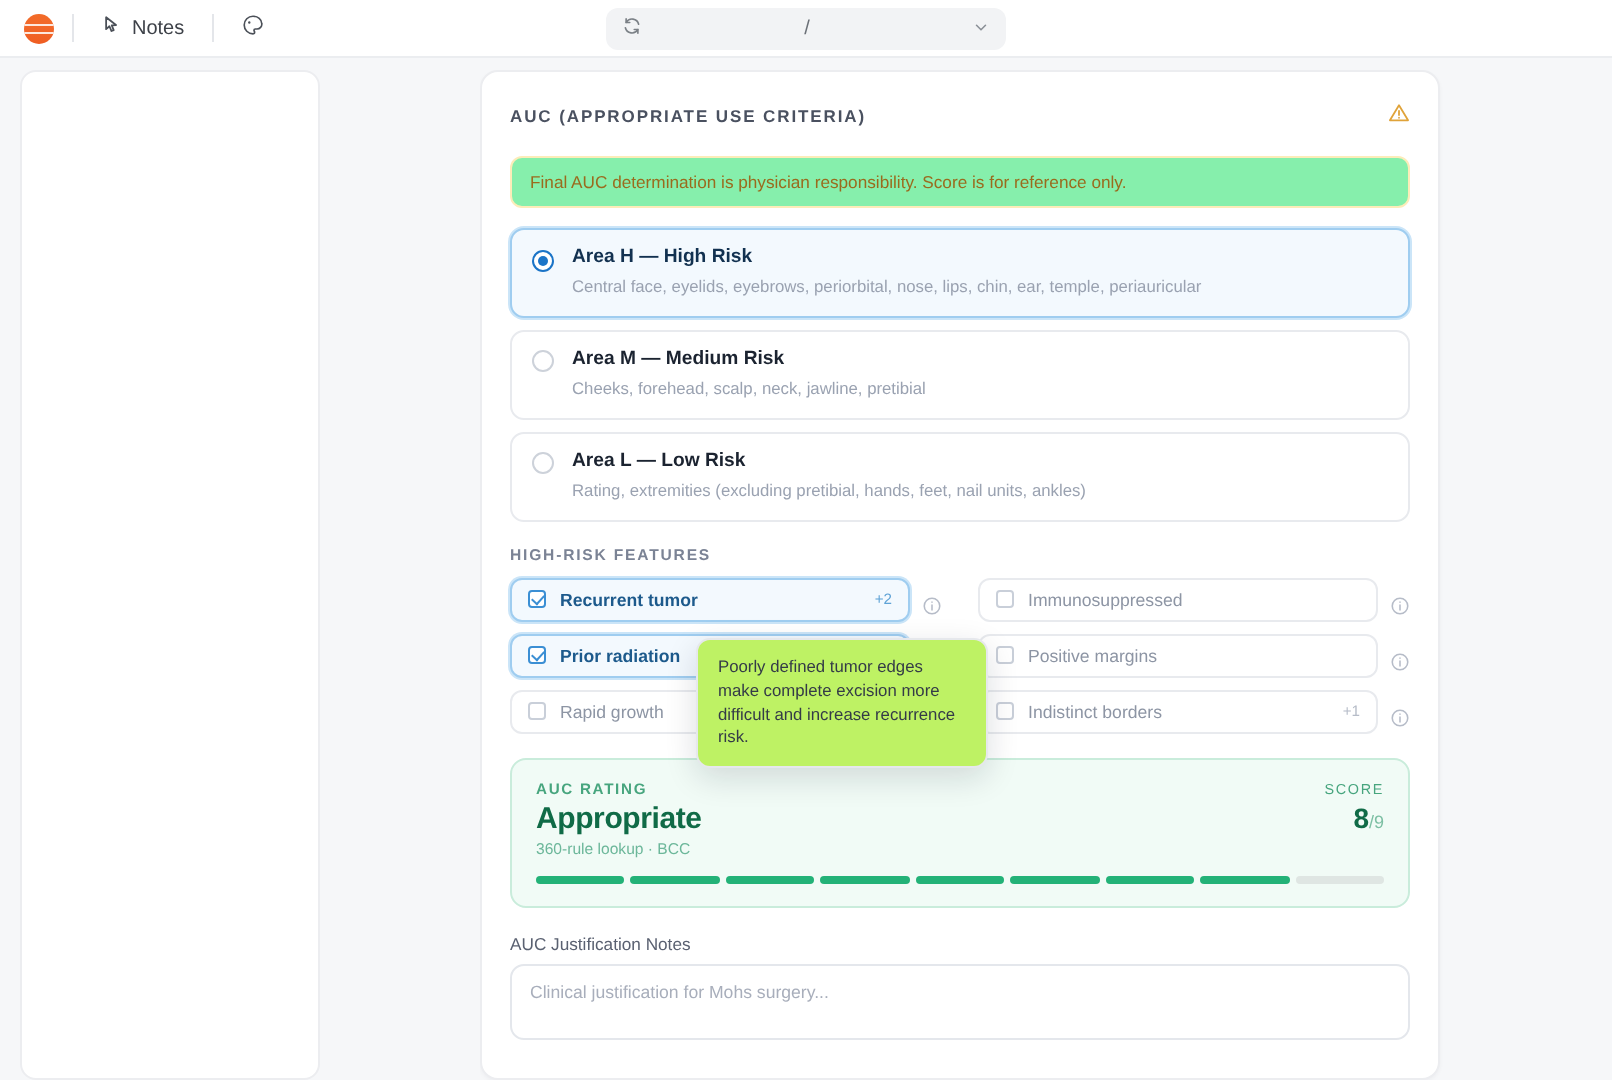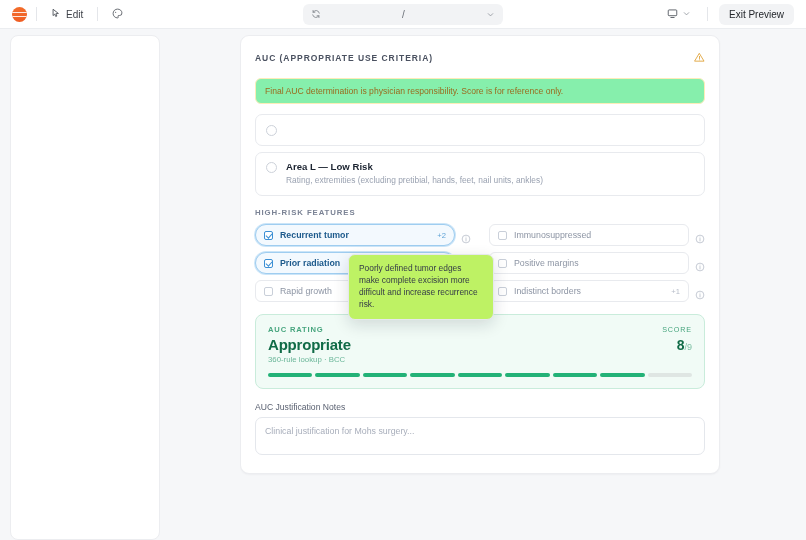--- a/index.html
+++ b/index.html
@@ -198,21 +198,20 @@
     border-radius: 6px;
     padding: 5px 8px;
     display: flex; align-items: center; gap: 7px;
     cursor: pointer;
     background: #fff;
   }
   .feat.sel {
     border-color: #9fcdf0;
     background: #f3f9fe;
     box-shadow: 0 0 0 1px #cbe5f8;
-    border-radius: 11px;
   }
   .cbox {
     width: 9px; height: 9px; flex: none;
     border: 1.2px solid #c9cfd9;
     border-radius: 2px;
     background: #fff;
     position: relative;
   }
   .feat.sel .cbox { border-color: #3b8fd4; }
   .feat.sel .cbox::after {
@@ -304,21 +303,21 @@
 <div class="chrome">
   <div class="logo"></div>
   <div class="chrome-div"></div>
 
   <button class="chrome-btn">
     <span class="ico">
       <svg width="11" height="11" viewBox="0 0 16 16" fill="none" stroke="#4b5058" stroke-width="1.3" stroke-linecap="round" stroke-linejoin="round">
         <path d="M3 2.4 L3 11 L5.4 8.9 L6.9 12.4 L8.5 11.7 L7.1 8.3 L10.2 8z"></path>
       </svg>
     </span>
-    <span>Edit</span>
+    <span>Notes</span>
   </button>
 
   <div class="chrome-div"></div>
 
   <button class="chrome-btn">
     <span class="ico">
       <svg width="11" height="11" viewBox="0 0 16 16" fill="none" stroke="#4b5058" stroke-width="1.2">
         <path d="M8 1.6a6.4 6.4 0 1 0 0 12.8c.8 0 1.2-.5 1.2-1.1 0-.6-.5-.9-.5-1.5 0-.5.4-.9 1-.9h1.2A3.5 3.5 0 0 0 14.4 7C14.4 4 11.5 1.6 8 1.6z"></path>
         <circle cx="5.3" cy="6.2" r=".85" fill="#4b5058" stroke="none"></circle>
       </svg>
@@ -334,37 +333,20 @@
       </svg>
     </span>
     <span class="url-text">/</span>
     <span class="ico">
       <svg width="9" height="9" viewBox="0 0 16 16" fill="none" stroke="#8a8f96" stroke-width="1.4" stroke-linecap="round" stroke-linejoin="round">
         <path d="M4 6.5 8 10.5 12 6.5"></path>
       </svg>
     </span>
   </div>
 
-  <div class="chrome-right">
-    <button class="chrome-btn">
-      <span class="ico">
-        <svg width="11" height="11" viewBox="0 0 16 16" fill="none" stroke="#4b5058" stroke-width="1.25" stroke-linejoin="round">
-          <rect x="1.8" y="2.8" width="12.4" height="8.4" rx="1.2"></rect>
-          <path d="M5.6 13.8h4.8" stroke-linecap="round"></path>
-        </svg>
-      </span>
-      <span class="ico">
-        <svg width="9" height="9" viewBox="0 0 16 16" fill="none" stroke="#8a8f96" stroke-width="1.4" stroke-linecap="round" stroke-linejoin="round">
-          <path d="M4 6.5 8 10.5 12 6.5"></path>
-        </svg>
-      </span>
-    </button>
-    <div class="chrome-div"></div>
-    <button class="exit-btn">Exit Preview</button>
-  </div>
 </div>
 
 <div class="workspace">
 
   <div class="left-panel"></div>
   <div class="gutter"></div>
 
   <div class="canvas">
 
     <div class="card">
@@ -375,22 +357,33 @@
           <svg width="11" height="11" viewBox="0 0 16 16" fill="none" stroke="#e0a33a" stroke-width="1.3" stroke-linecap="round" stroke-linejoin="round">
             <path d="M8 2.4 14.6 13.3H1.4z"></path>
             <path d="M8 6.4v3.1M8 11.4v.05"></path>
           </svg>
         </span>
       </div>
 
       <div class="notice">Final AUC determination is physician responsibility. Score is for reference only.</div>
 
       
+      <div class="opt sel">
+        <div class="radio"></div>
+        <div>
+          <div class="opt-name">Area H — High Risk</div>
+          <div class="opt-desc">Central face, eyelids, eyebrows, periorbital, nose, lips, chin, ear, temple, periauricular</div>
+        </div>
+      </div>
       <div class="opt">
         <div class="radio"></div>
+        <div>
+          <div class="opt-name">Area M — Medium Risk</div>
+          <div class="opt-desc">Cheeks, forehead, scalp, neck, jawline, pretibial</div>
+        </div>
       </div>
       <div class="opt">
         <div class="radio"></div>
         <div>
           <div class="opt-name">Area L — Low Risk</div>
           <div class="opt-desc">Rating, extremities (excluding pretibial, hands, feet, nail units, ankles)</div>
         </div>
       </div>
 
       

